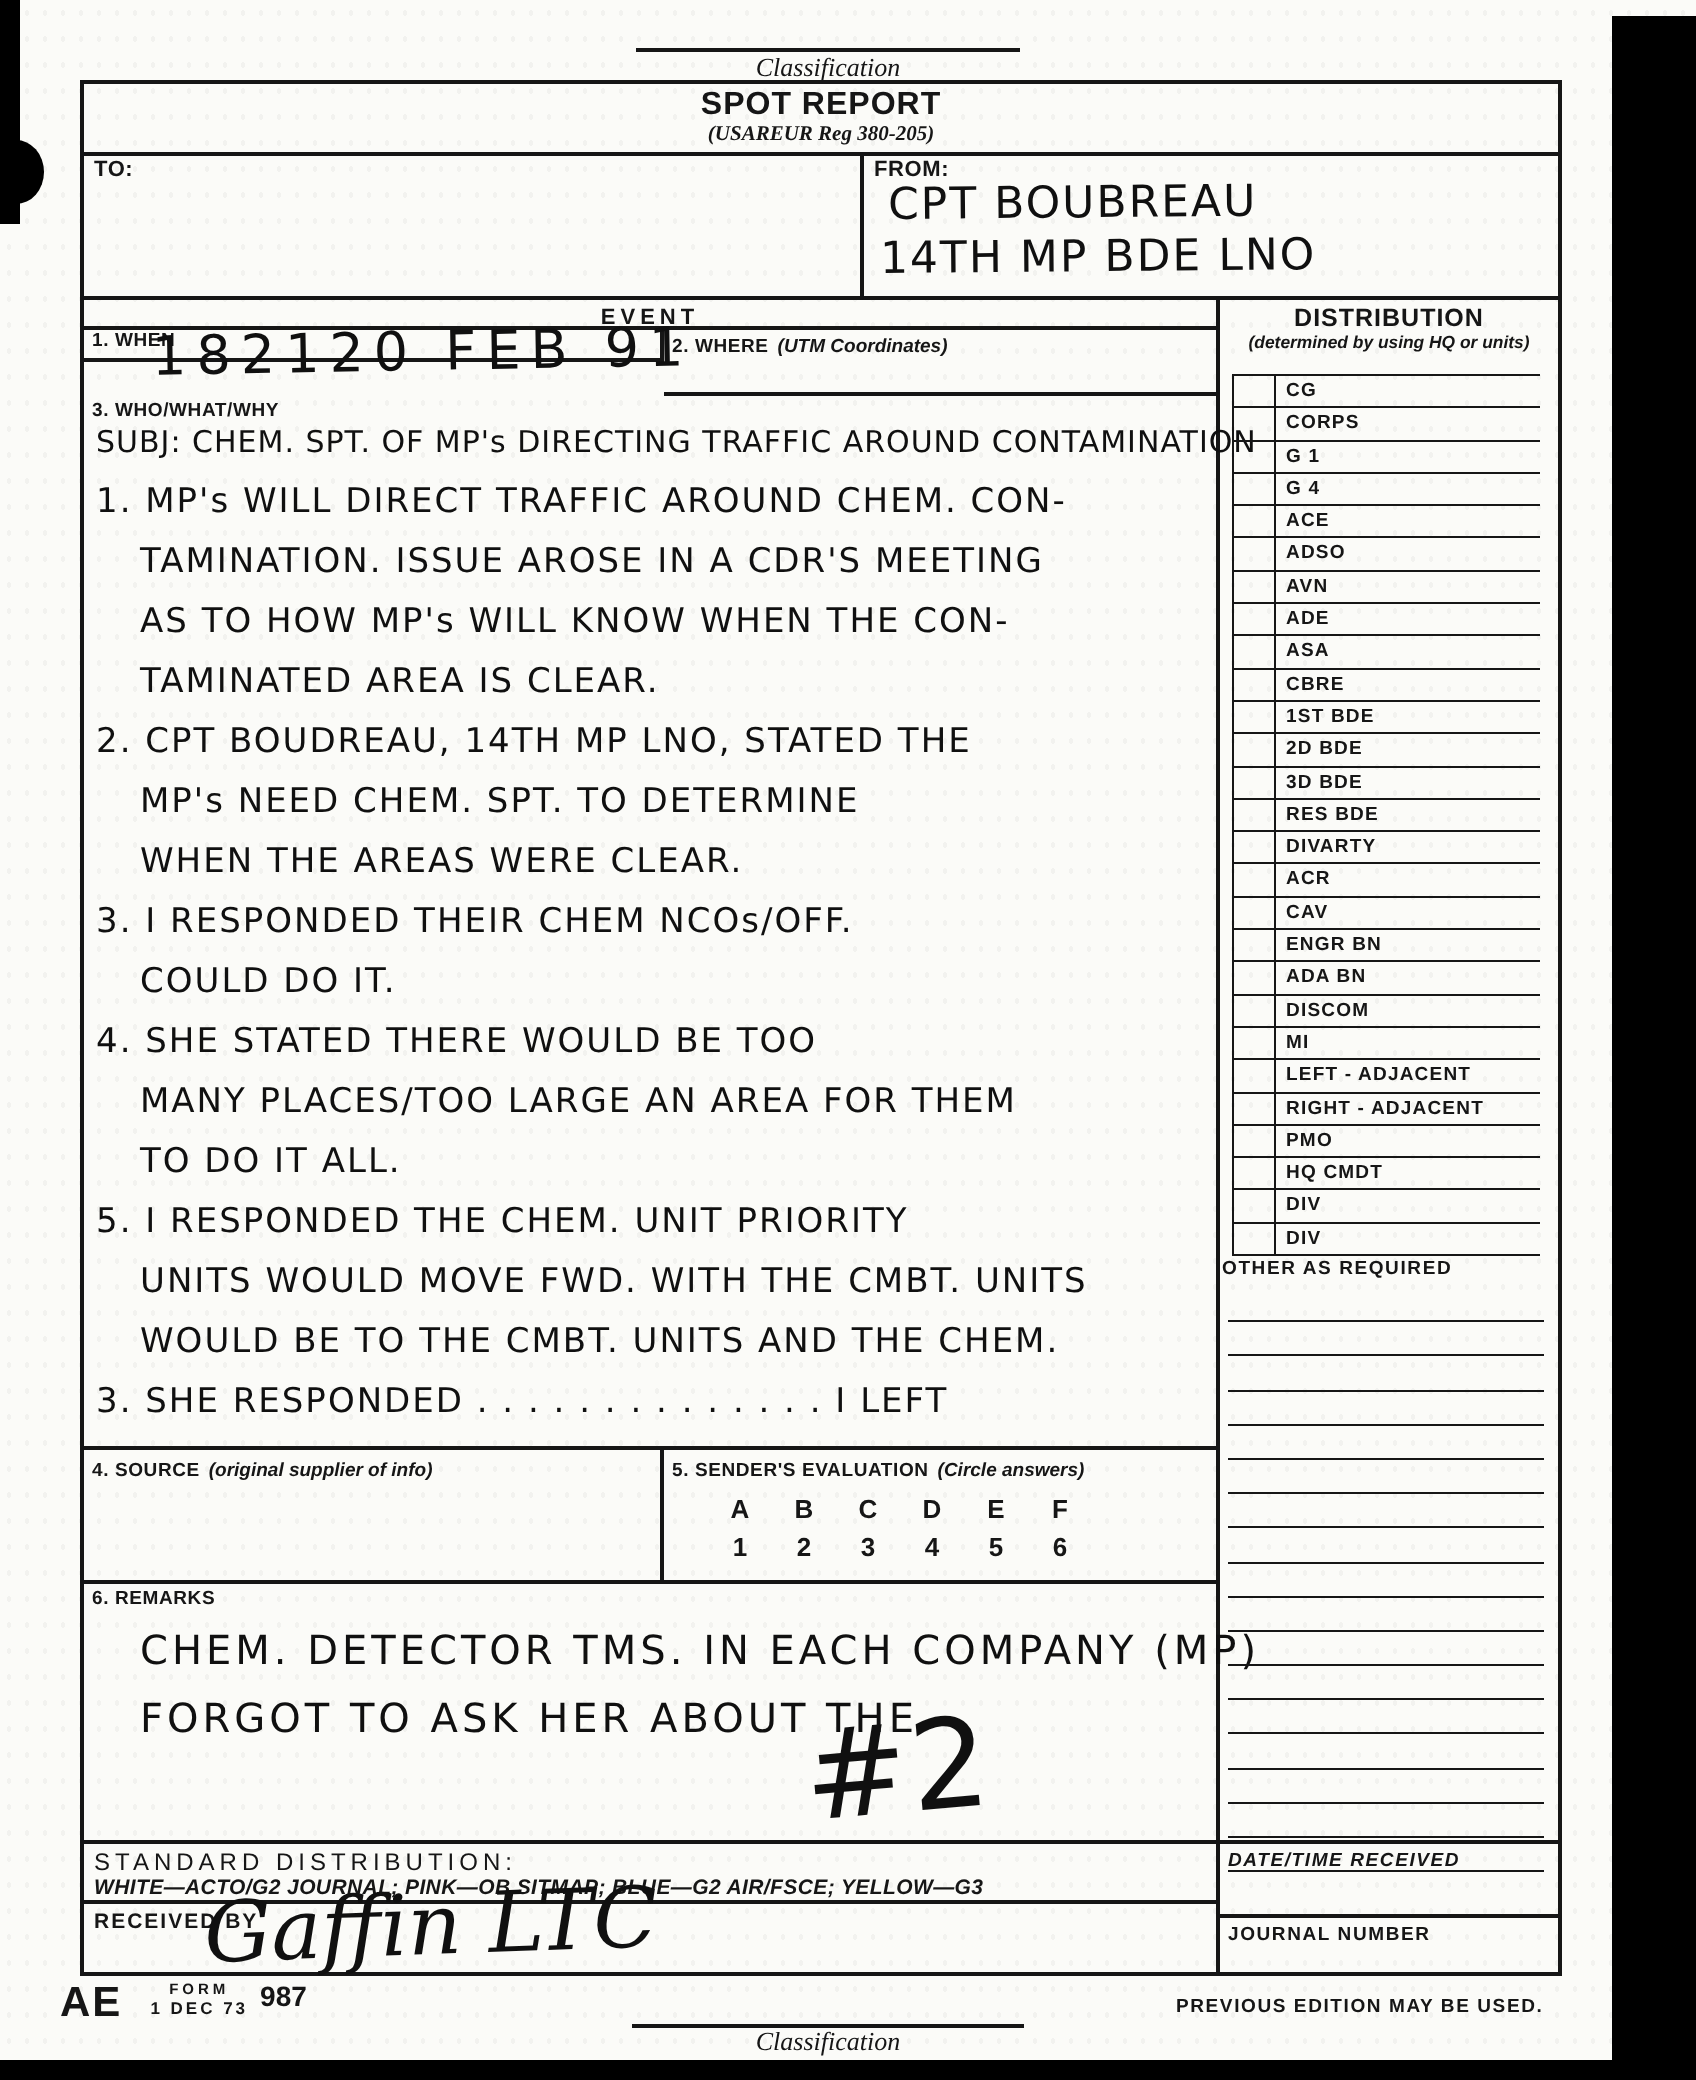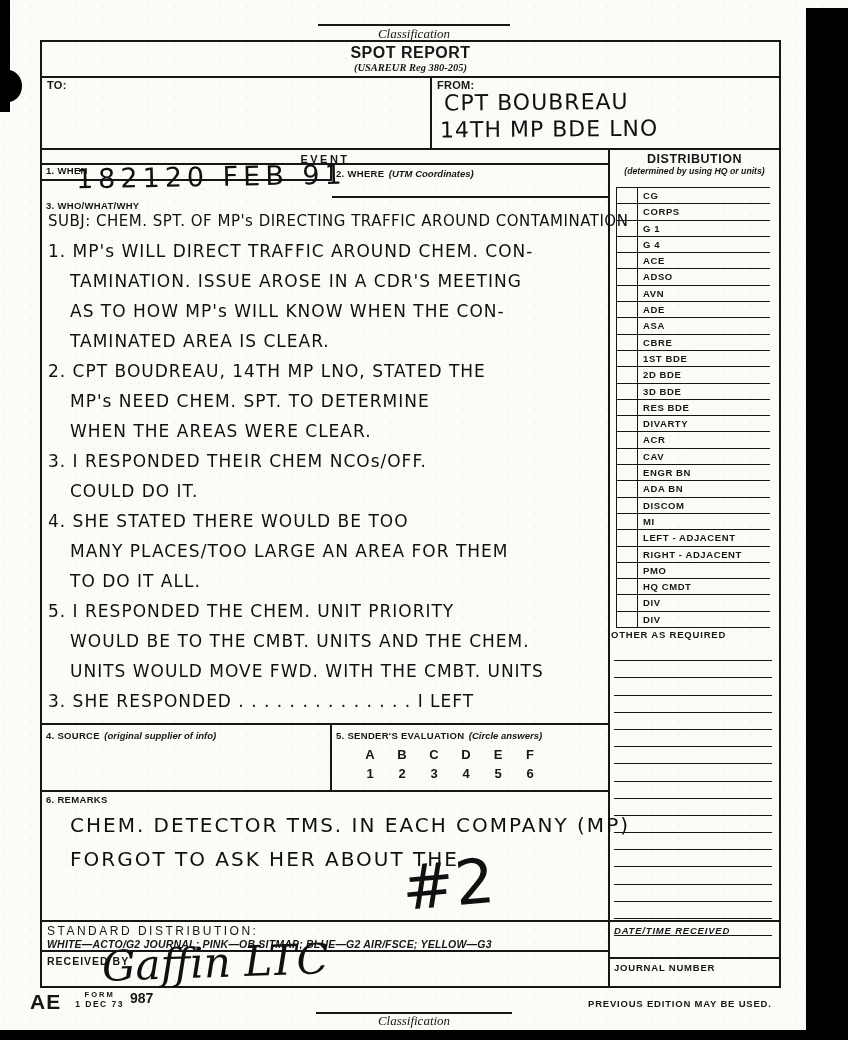--- a/index.html
+++ b/index.html
@@ -94,22 +94,22 @@
             <div class="hw www-line indent">TAMINATED AREA IS CLEAR.</div>
             <div class="hw www-line">2. CPT BOUDREAU, 14TH MP LNO, STATED THE</div>
             <div class="hw www-line indent">MP's NEED CHEM. SPT. TO DETERMINE</div>
             <div class="hw www-line indent">WHEN THE AREAS WERE CLEAR.</div>
             <div class="hw www-line">3. I RESPONDED THEIR CHEM NCOs/OFF.</div>
             <div class="hw www-line indent">COULD DO IT.</div>
             <div class="hw www-line">4. SHE STATED THERE WOULD BE TOO</div>
             <div class="hw www-line indent">MANY PLACES/TOO LARGE AN AREA FOR THEM</div>
             <div class="hw www-line indent">TO DO IT ALL.</div>
             <div class="hw www-line">5. I RESPONDED THE CHEM. UNIT PRIORITY</div>
+            <div class="hw www-line indent">UNITS WOULD MOVE FWD. WITH THE CMBT. UNITS</div>
             <div class="hw www-line indent">WOULD BE TO THE CMBT. UNITS AND THE CHEM.</div>
-            <div class="hw www-line indent">UNITS WOULD MOVE FWD. WITH THE CMBT. UNITS</div>
             <div class="hw www-line">3. SHE RESPONDED . . . . . . . . . . . . . . I LEFT</div>
           </div>
       </div>
 
       <div class="abs br2 bb2" style="left:0;top:575px;width:290px;height:67px;box-sizing:border-box;">
         <span class="small-label" style="padding:2px 0 0 4px;display:inline-block;">4. SOURCE</span>
         <span class="hint">(original supplier of info)</span>
       </div>
       <div class="abs bb2" style="left:290px;top:575px;width:276px;height:67px;box-sizing:border-box;">
         <span class="small-label" style="padding:2px 0 0 4px;display:inline-block;">5. SENDER'S EVALUATION</span>

